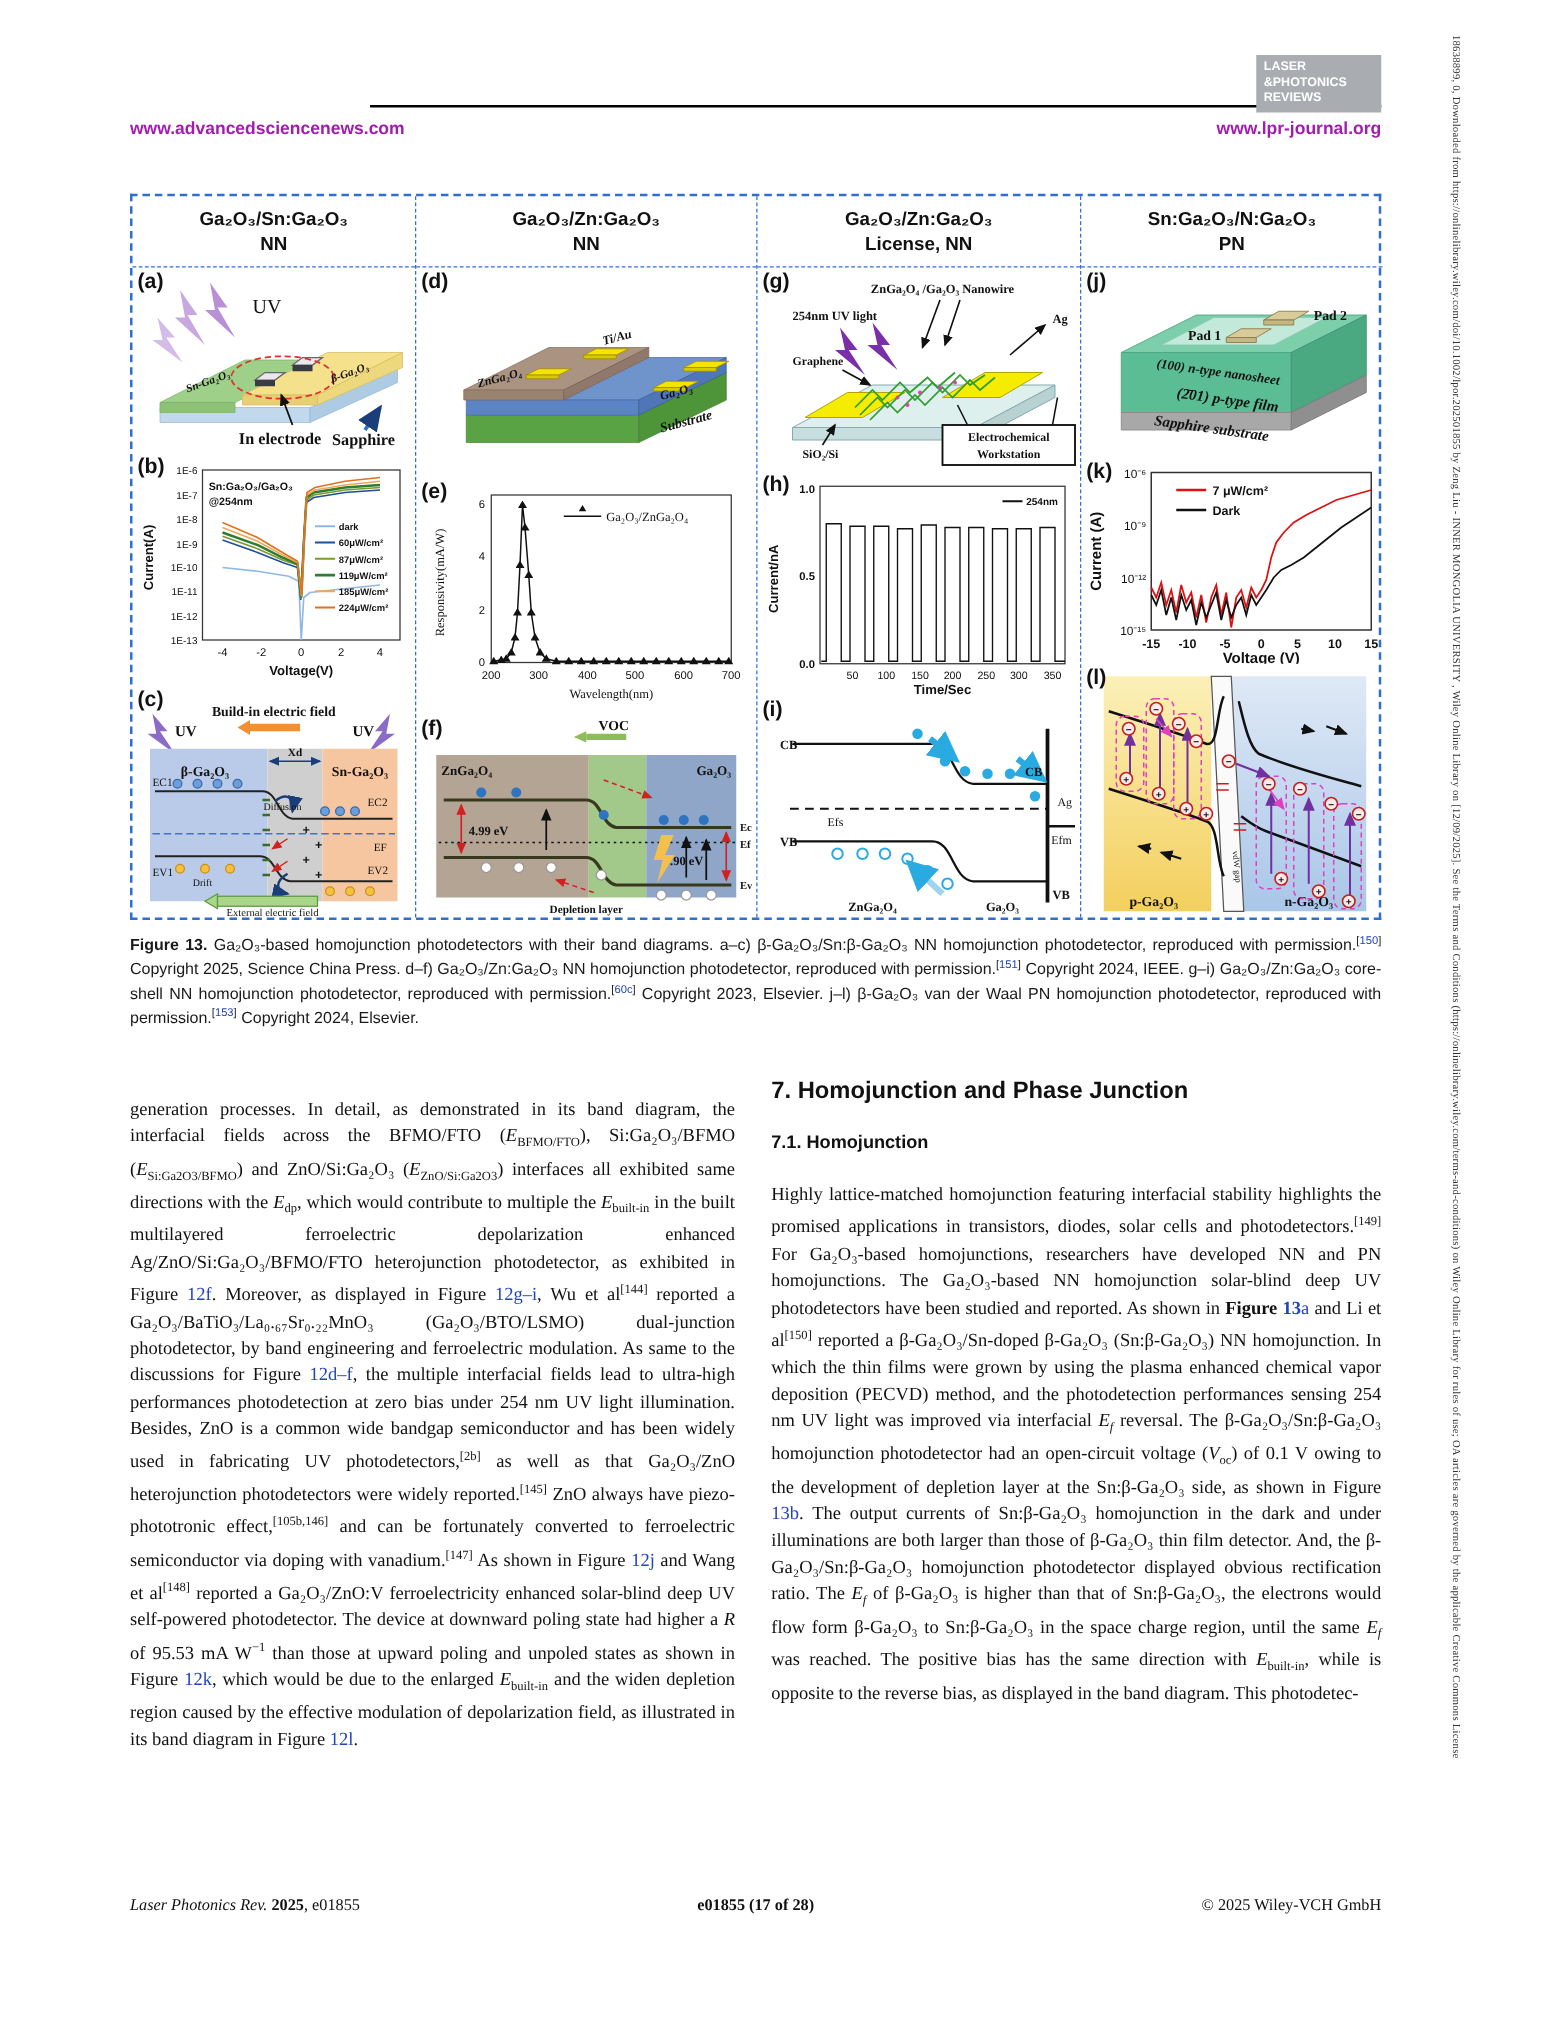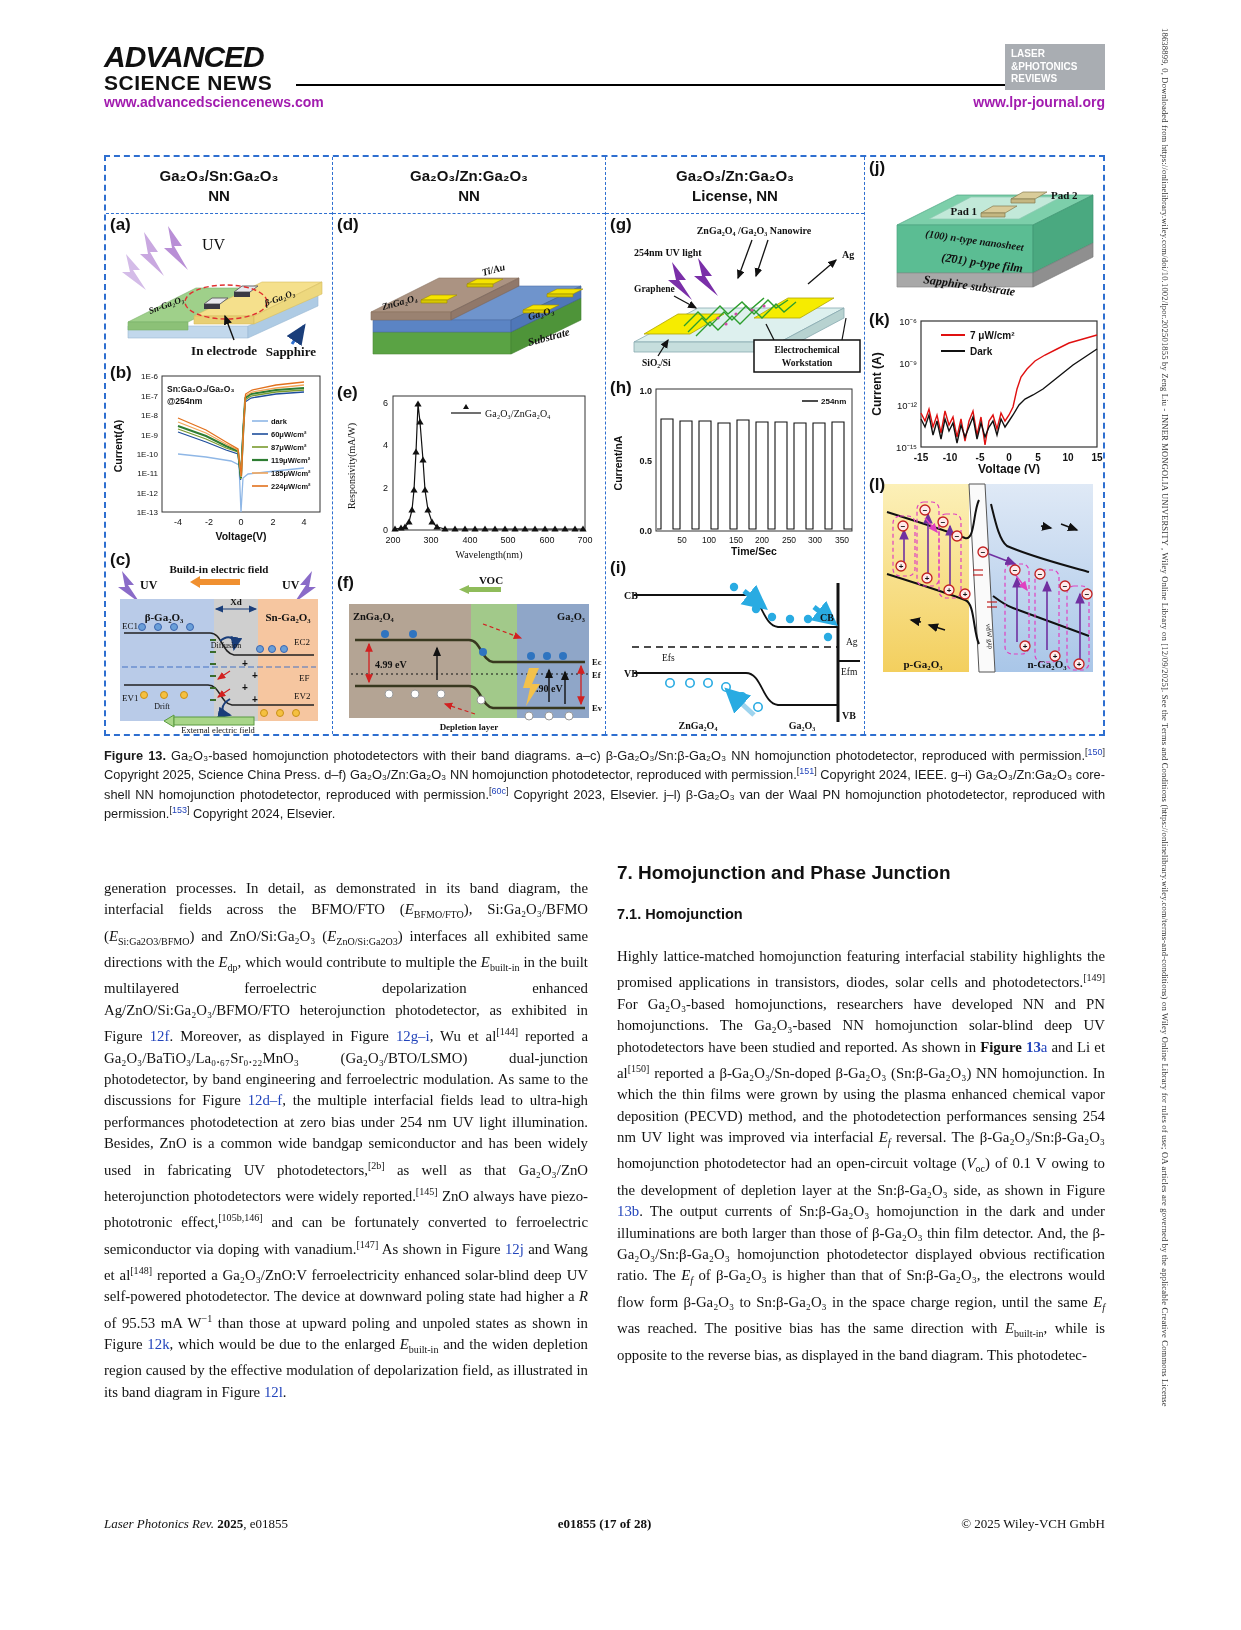--- a/index.html
+++ b/index.html
@@ -71,24 +71,20 @@
         </marker>
       <marker id="mM" markerWidth="9" markerHeight="8" refX="6" refY="3" orient="auto-start-reverse">
           <path d="M0,0 L7,3 L0,6 Z" fill="#e040c0"></path>
         </marker>
       <marker id="mT" markerWidth="8" markerHeight="8" refX="3" refY="3" orient="0">
           <path d="M0,5 L6,5 L3,0 Z" fill="#111"></path>
         </marker>
     </defs>
   </svg>
 
-  <div class="asn-logo">
-    <div class="asn-l1">ADVANCED</div>
-    <div class="asn-l2">SCIENCE NEWS</div>
-  </div>
   <div class="hrule"></div>
   <a class="url url-left">www.advancedsciencenews.com</a>
   <a class="url url-right">www.lpr-journal.org</a>
   <div class="lpr-logo">
     <div>LASER</div>
     <div>&amp;PHOTONICS</div>
     <div>REVIEWS</div>
   </div>
 
   <div class="sidenote">18638899, 0, Downloaded from https://onlinelibrary.wiley.com/doi/10.1002/lpor.202501855 by Zeng Liu - INNER MONGOLIA UNIVERSITY , Wiley Online Library on [12/09/2025]. See the Terms and Conditions (https://onlinelibrary.wiley.com/terms-and-conditions) on Wiley Online Library for rules of use; OA articles are governed by the applicable Creative Commons License</div>
@@ -433,20 +429,24 @@
           <text x="18" y="120" class="fs10 b ser">VB</text>
           <text x="236" y="162" class="fs10 b ser">VB</text>
           <text x="240" y="88" class="fs95 ser">Ag</text>
           <text x="92" y="172" class="fs10 b mid ser">ZnGa₂O₄</text>
           <text x="196" y="172" class="fs10 b mid ser">Ga₂O₃</text>
         </svg>
       </div>
     </div>
 
     <div class="fcol" style="flex:1 1 auto">
+      <div class="fcol-head">
+        <div>Sn:Ga₂O₃/N:Ga₂O₃</div>
+        <div>PN</div>
+      </div>
 
       <div class="panel">
         <span class="plabel">(j)</span>
         <svg width="241" height="152" viewBox="0 0 241 152">
           <polygon points="32,68 92,38 228,38 168,68" fill="#7ccfaa" stroke="#4ea583" stroke-width="0.7"></polygon>
           <polygon points="32,68 168,68 168,116 32,116" fill="#5bbd93" stroke="#4ea583" stroke-width="0.7"></polygon>
           <polygon points="168,68 228,38 228,86 168,116" fill="#4aa980" stroke="#3d9470" stroke-width="0.7"></polygon>
           <polygon points="32,116 168,116 168,130 32,130" fill="#a8a8a8" stroke="#8a8a8a" stroke-width="0.7"></polygon>
           <polygon points="168,116 228,86 228,100 168,130" fill="#8f8f8f" stroke="#7a7a7a" stroke-width="0.7"></polygon>
           <polygon points="64,62 106,40 196,40 154,62" fill="#c2e9d9" stroke="#8cc9b2" stroke-width="0.7"></polygon>

